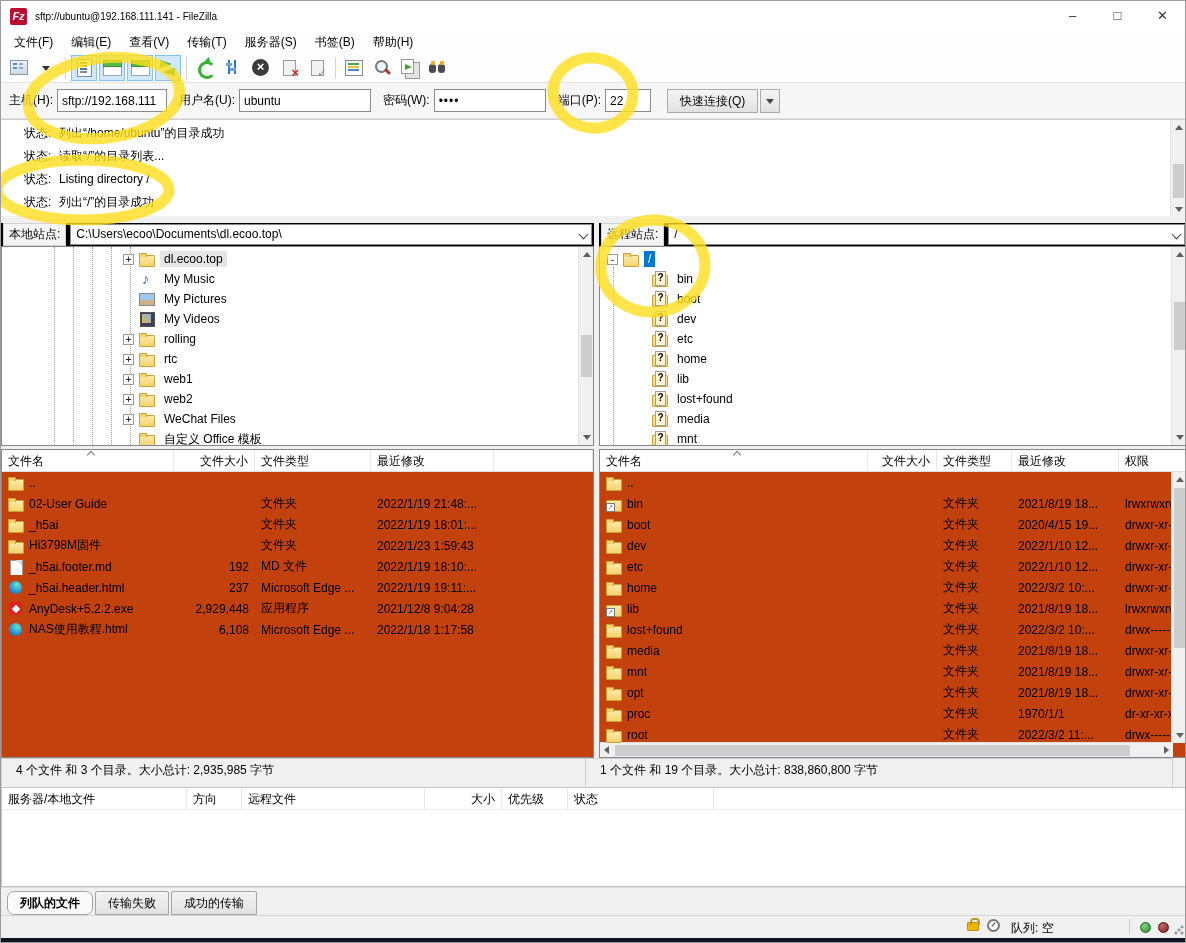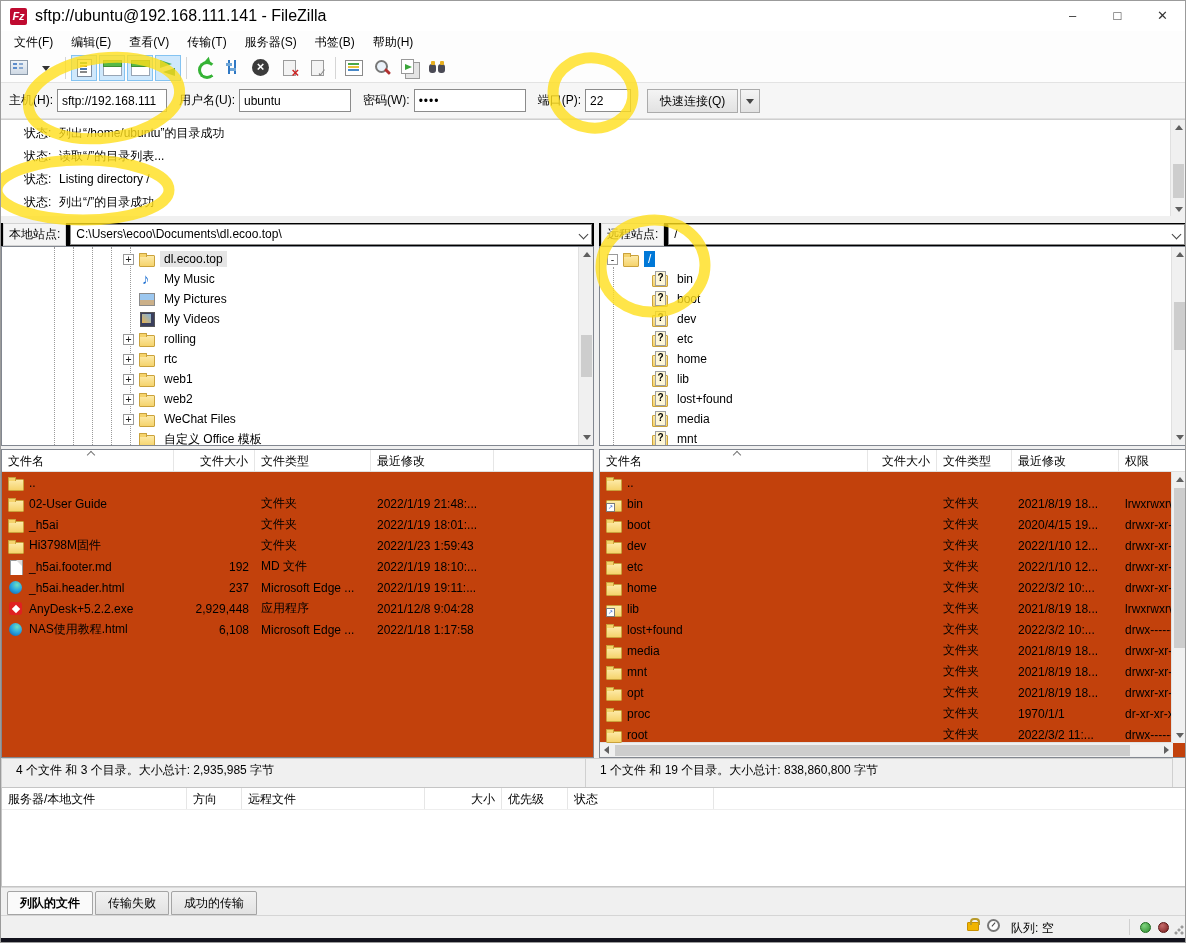--- a/index.html
+++ b/index.html
@@ -3,21 +3,21 @@
 <meta charset="utf-8">
 <style>
   * { margin:0; padding:0; box-sizing:border-box; }
   html,body { background:#fff; }
   body { font-family:"Liberation Sans","DejaVu Sans",sans-serif; font-size:12px; color:#000; }
   .window { position:relative; width:1186px; height:943px; background:#f0f0f0; overflow:hidden; border:1px solid #9b9b9b; }
 
   
   .titlebar { position:absolute; left:0; top:0; width:100%; height:30px; background:#fff; display:flex; align-items:center; }
   .fz-logo { width:17px; height:17px; margin:0 8px 0 9px; background:#bf0a30; color:#fff; font-weight:bold; font-style:italic; font-size:11px; line-height:17px; text-align:center; border-radius:2px; flex:none; }
-  .title-text { font-size:16px; }
+  .title-text { font-size:10px; }
   .win-controls { position:absolute; right:0; top:0; height:30px; display:flex; }
   .win-btn { width:45px; height:30px; text-align:center; line-height:30px; font-size:13px; color:#333; }
 
   
   .menubar { position:absolute; left:0; top:30px; width:100%; height:22px; background:#fdfdfd; display:flex; align-items:center; padding-left:4px; }
   .menu-item { padding:0 9px; line-height:22px; }
 
   
   .toolbar { position:absolute; left:0; top:52px; width:100%; height:30px; background:#fdfdfd; border-bottom:1px solid #e3e3e3; display:flex; align-items:center; padding-left:4px; }
   .tbtn { width:26px; height:26px; margin:0 1px; display:inline-flex; align-items:center; justify-content:center; border:1px solid transparent; }
@@ -50,21 +50,21 @@
   .tb-filter::after { content:""; position:absolute; left:12px; top:12px; width:7px; height:3px; background:#b03030; transform:rotate(45deg); border-radius:1px; }
   .tb-synchronized-browsing::before { content:""; position:absolute; left:1px; top:1px; width:11px; height:13px; background:#fff; border:1px solid #999; box-shadow:5px 4px 0 0 #e4e4e4,5px 4px 0 1px #999; }
   .tb-synchronized-browsing::after { content:""; position:absolute; left:5px; top:6px; border-top:3px solid transparent; border-bottom:3px solid transparent; border-left:7px solid #3aa53a; }
   .tb-find::before { content:""; position:absolute; left:1px; top:6px; width:7px; height:9px; background:#4a4a55; border-radius:3px; box-shadow:9px 0 #4a4a55; }
   .tb-find::after { content:""; position:absolute; left:3px; top:3px; width:4px; height:4px; background:#e8b020; box-shadow:9px 0 #e8b020; border-radius:1px; }
 
   
   .quickbar { position:absolute; left:0; top:82px; width:100%; height:36px; background:#f6f6f6; border-bottom:1px solid #e0e0e0; display:flex; align-items:center; }
   .qc-label { margin-left:8px; margin-right:4px; white-space:nowrap; }
   .qc-input { height:23px; border:1px solid #8b8b8b; background:#fff; font:12px "Liberation Sans","DejaVu Sans",sans-serif; padding:0 4px; }
-  #host-input { width:110px; } #user-input { width:112px; } #pass-input { width:112px; letter-spacing:1px; } #port-input { width:46px; }
+  #host-input { width:110px; } #user-input { width:132px; } #pass-input { width:112px; letter-spacing:1px; } #port-input { width:46px; }
   .qc-btn { margin-left:16px; height:24px; padding:0 12px; background:linear-gradient(#f4f4f4,#e2e2e2); border:1px solid #ababab; line-height:22px; }
   .qc-drop { width:20px; height:24px; margin-left:2px; background:linear-gradient(#f4f4f4,#e2e2e2); border:1px solid #ababab; position:relative; }
   .qc-drop::after { content:""; position:absolute; left:5px; top:9px; border:4px solid transparent; border-top:5px solid #444; }
 
   
   .logpane { position:absolute; left:0; top:118px; width:100%; height:97px; background:#fff; border-top:1px solid #cfcfcf; overflow:hidden; }
   .log-line { height:23px; line-height:23px; display:flex; }
   .log-prefix { width:40px; padding-left:7px; flex:none;margin-left:16px; }
   .log-text { padding-left:2px; }
 
@@ -130,21 +130,21 @@
   .lc-name{width:172px;} .lc-size{width:81px;} .lc-type{width:116px;} .lc-mod{width:123px;} .lc-fill{flex:1;}
   .rc-name{width:268px;} .rc-size{width:69px;} .rc-type{width:75px;} .rc-mod{width:107px;} .rc-perm{flex:1;}
 
   
   .statusband { position:absolute; top:757px; height:36px; background:#f0f0f0; border:1px solid #d0d0d0; line-height:22px; padding-left:14px; white-space:nowrap; overflow:hidden; }
   .queuepane { position:absolute; left:0; top:786px; width:1186px; height:100px; background:#fff; border:1px solid #c5c5c5; }
   .queue-header { display:flex; height:22px; border-bottom:1px solid #eee; }
   .qc1{width:185px;} .qc2{width:55px;} .qc3{width:183px;} .qc4{width:77px;} .qc5{width:66px;} .qc6{width:146px;} .qcf{flex:1;}
   .tabbar { position:absolute; left:0; top:886px; width:1186px; height:28px; background:#f0f0f0; border-top:1px solid #d9d9d9; padding:3px 0 0 6px; display:flex; gap:2px; }
   .tab { padding:3px 12px; background:linear-gradient(#f2f2f2,#e2e2e2); border:1px solid #a5a5a5; border-radius:2px 2px 0 0; }
-  .tab.active { background:#fafafa; font-weight:bold; }
+  .tab.active { background:#fafafa; font-weight:bold;border-radius:7px; }
 
   
   .bottombar { position:absolute; left:0; top:914px; width:1186px; height:23px; background:#f0f0f0; border-top:1px solid #d5d5d5; }
   .lock-icon { position:absolute; left:966px; top:6px; width:12px; height:9px; background:#f0b400; border:1px solid #c89000; border-radius:1px; }
   .lock-icon::before { content:""; position:absolute; left:2px; top:-5px; width:6px; height:5px; border:2px solid #b89a2a; border-bottom:none; border-radius:4px 4px 0 0; }
   .gauge-icon { position:absolute; left:986px; top:3px; width:13px; height:13px; border:2px solid #777; border-radius:50%; background:#fdfdfd; }
   .gauge-icon::before { content:""; position:absolute; left:4px; top:1px; width:1px; height:5px; background:#444; transform:rotate(40deg); }
   .queue-status-text { position:absolute; left:1010px; top:4px; }
   .bb-sep { position:absolute; left:1128px; top:3px; width:1px; height:16px; background:#d0d0d0; }
   .dot { position:absolute; top:6px; width:11px; height:11px; border-radius:50%; }

